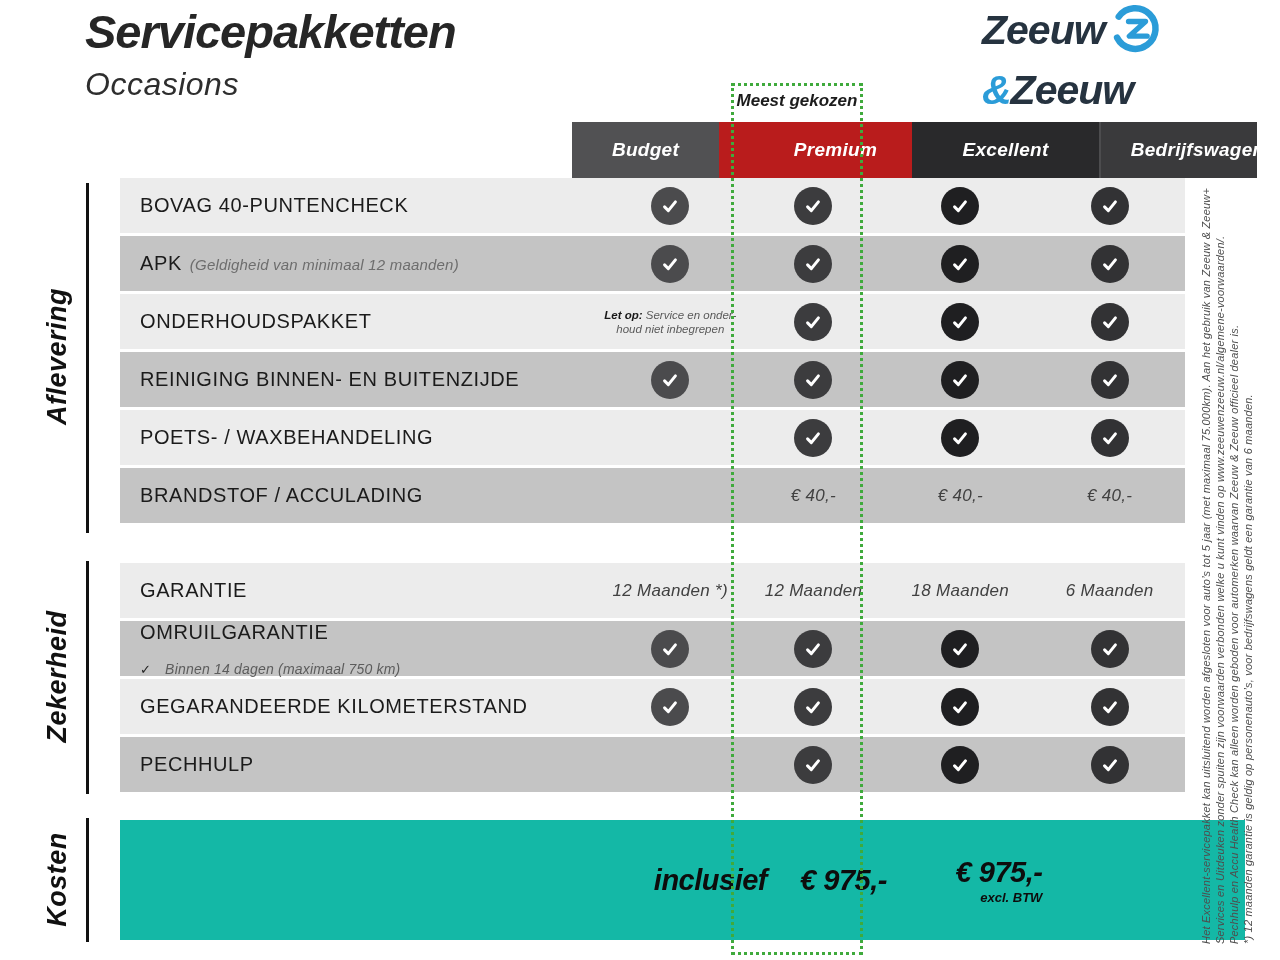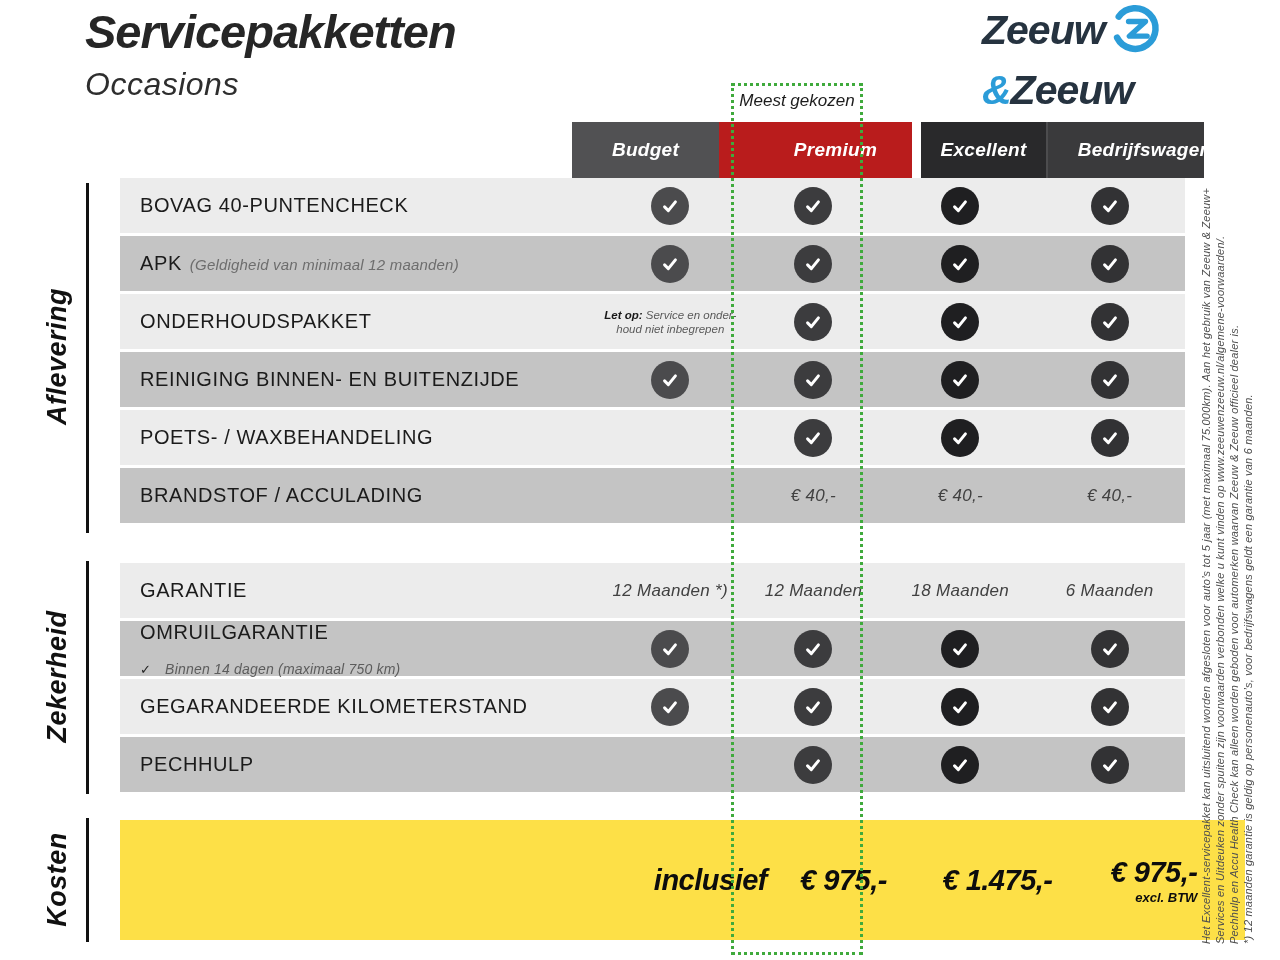--- a/index.html
+++ b/index.html
@@ -30,21 +30,21 @@
   }
   .side-line{position:absolute;left:86px;width:3px;background:#111;}
   
   .hdr{position:absolute;left:572px;top:122px;height:56px;display:flex;z-index:2;}
   .hcell{
     display:flex;align-items:center;justify-content:center;color:#fff;
     font-weight:700;font-style:italic;font-size:19px;letter-spacing:0.3px;
   }
   .h1{width:147px;background:#515153;}
   .h2{width:153px;background:#b91c1c;padding-left:40px;}
-  .h3{width:125px;background:#29292b;margin-left:9px;}
+  .h3{width:187px;background:#29292b;}
   .h4{width:158px;background:#3a3a3c;border-left:2px solid #4c4c4e;box-sizing:border-box;padding-left:48px;}
   
   .rows{position:absolute;left:120px;width:1065px;}
   .rows-a{top:178px;}
   .rows-b{top:563px;}
   .row{display:flex;align-items:center;height:55px;margin-bottom:3px;}
   .row.light{background:#ececec;}
   .row.dark{background:#c4c4c4;}
   .rlabel{width:452px;padding-left:20px;box-sizing:border-box;}
   .rlabel .main{font-size:20px;color:#1b1b1b;letter-spacing:0.6px;}
@@ -53,36 +53,36 @@
   .rlabel .subline .tick{font-style:normal;color:#222;margin-right:14px;font-size:13px;}
   .cell{display:flex;align-items:center;justify-content:center;}
   .c1{width:147px;margin-left:48px;}.c2{width:153px;}.c3{width:155px;}.c4{width:158px;}
   .chk{width:38px;height:38px;border-radius:50%;display:flex;align-items:center;justify-content:center;}
   .k1{background:#4b4b4d;}.k2{background:#3c3c3e;}.k3{background:#1f1f21;}.k4{background:#323234;}
   .val{font-style:italic;font-size:17px;color:#414141;letter-spacing:0.3px;}
   .note{font-size:11.5px;font-style:italic;color:#5a5a5a;text-align:center;line-height:14px;}
   .note b{color:#1a1a1a;}
   
   .cost{
-    position:absolute;left:120px;top:820px;width:1125px;height:120px;background:#fde047;
+    position:absolute;left:120px;top:820px;width:1125px;height:120px;background:#14b8a6;
     display:flex;align-items:center;
   }
   .cost .rlabel{height:1px;}
   .price{font-size:29px;font-weight:700;font-style:italic;color:#0d0d0d;letter-spacing:-0.5px;}
   .cost .c1{justify-content:flex-end;}
   .price-block{display:flex;flex-direction:column;}
   .price-note{font-size:13px;font-weight:700;font-style:italic;color:#0d0d0d;text-align:right;margin-top:1px;}
   
   .best-box{
     position:absolute;left:731px;top:83px;width:126px;height:866px;
     border:3px dotted #3faa3c;z-index:5;pointer-events:none;
   }
   .best-label{
     position:absolute;top:5px;left:0;width:100%;text-align:center;
-    font-size:17px;font-weight:400;font-style:italic;color:#1c1c1c;
+    font-size:17px;font-weight:700;font-style:italic;color:#1c1c1c;
   }
   
   .footnotes{
     position:absolute;left:1199px;top:944px;width:872px;
     transform:rotate(-90deg);transform-origin:0 0;
     font-size:11px;font-style:italic;color:#4e4e4e;line-height:14px;letter-spacing:0.2px;
     pointer-events:none;
   }
 </style>
 </head>
@@ -402,23 +402,20 @@
 </div>
 
 <div class="cost">
   <div class="rlabel"></div>
   <div class="cell c1">
       <span class="price">inclusief</span>
     </div>
   <div class="cell c2">
       <span class="price">€ 975,-</span>
     </div>
-  <div class="cell c3">
-      <span class="price">€ 1.475,-</span>
-    </div>
   <div class="cell c4">
     <div class="price-block">
       <span class="price">€ 975,-</span>
       <span class="price-note">excl. BTW</span>
     </div>
   </div>
 </div>
 
 <div class="best-box">
   <div class="best-label">Meest gekozen</div>

